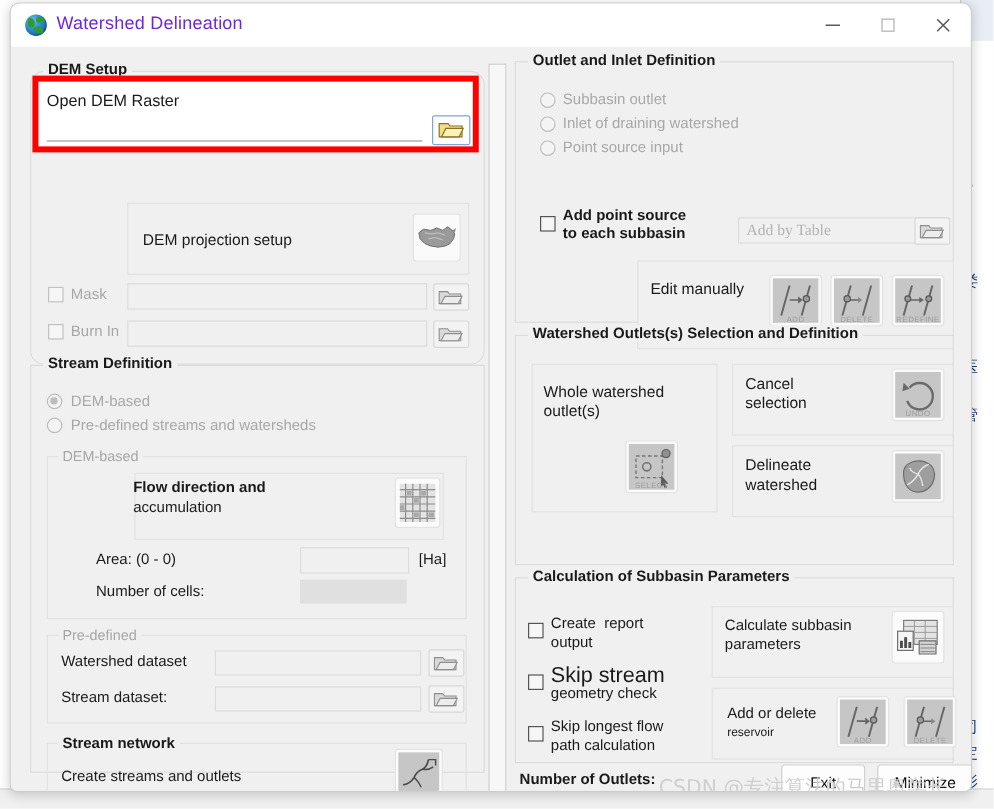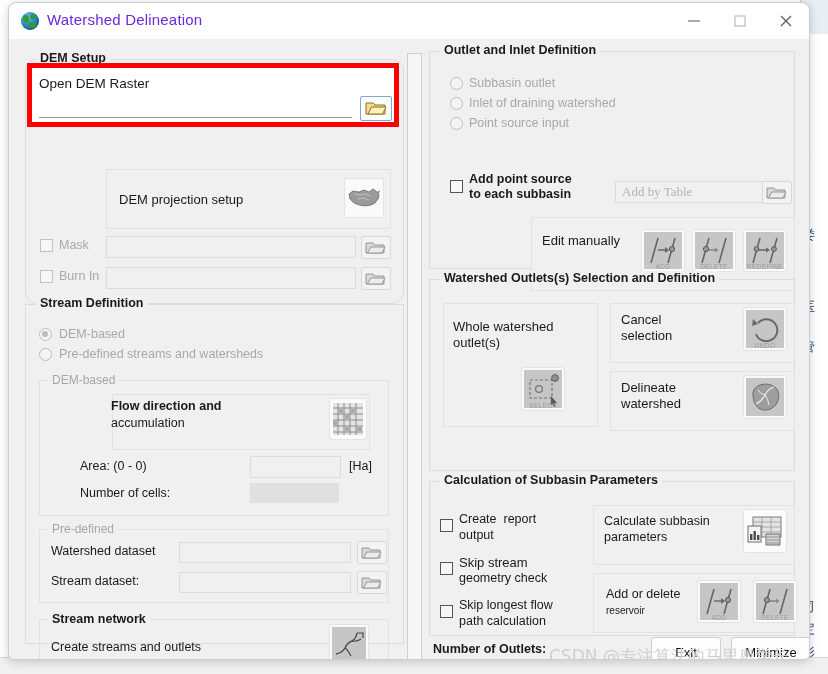--- a/index.html
+++ b/index.html
@@ -446,21 +446,21 @@
 
     <div class="gbox" style="left:420px;top:442px;width:364px;height:153px;">
       <div class="gtitle">Calculation of Subbasin Parameters</div>
     </div>
 
     <div class="cbox" style="left:431px;top:480px;"></div>
     <div class="lbl" style="left:450px;top:473px;font-size:12.5px;">Create  report</div>
     <div class="lbl" style="left:450px;top:489px;font-size:12.5px;">output</div>
 
     <div class="cbox" style="left:431px;top:523px;"></div>
-    <div class="lbl" style="left:450px;top:516px;font-size:13px;">Skip stream</div>
+    <div class="lbl" style="left:450px;top:516px;font-size:18px;">Skip stream</div>
     <div class="lbl" style="left:450px;top:532px;font-size:12.5px;">geometry check</div>
 
     <div class="cbox" style="left:431px;top:566px;"></div>
     <div class="lbl" style="left:450px;top:559px;font-size:12.5px;">Skip longest flow</div>
     <div class="lbl" style="left:450px;top:575px;font-size:12.5px;">path calculation</div>
 
     <div class="panel" style="left:584px;top:466px;width:200px;height:58px;"></div>
     <div class="lbl" style="left:595px;top:475px;font-size:12.5px;">Calculate subbasin</div>
     <div class="lbl" style="left:595px;top:491px;font-size:12.5px;">parameters</div>
     <div class="ibtn" style="left:734px;top:470px;width:44px;height:44px;background:#fbfbfb;">

